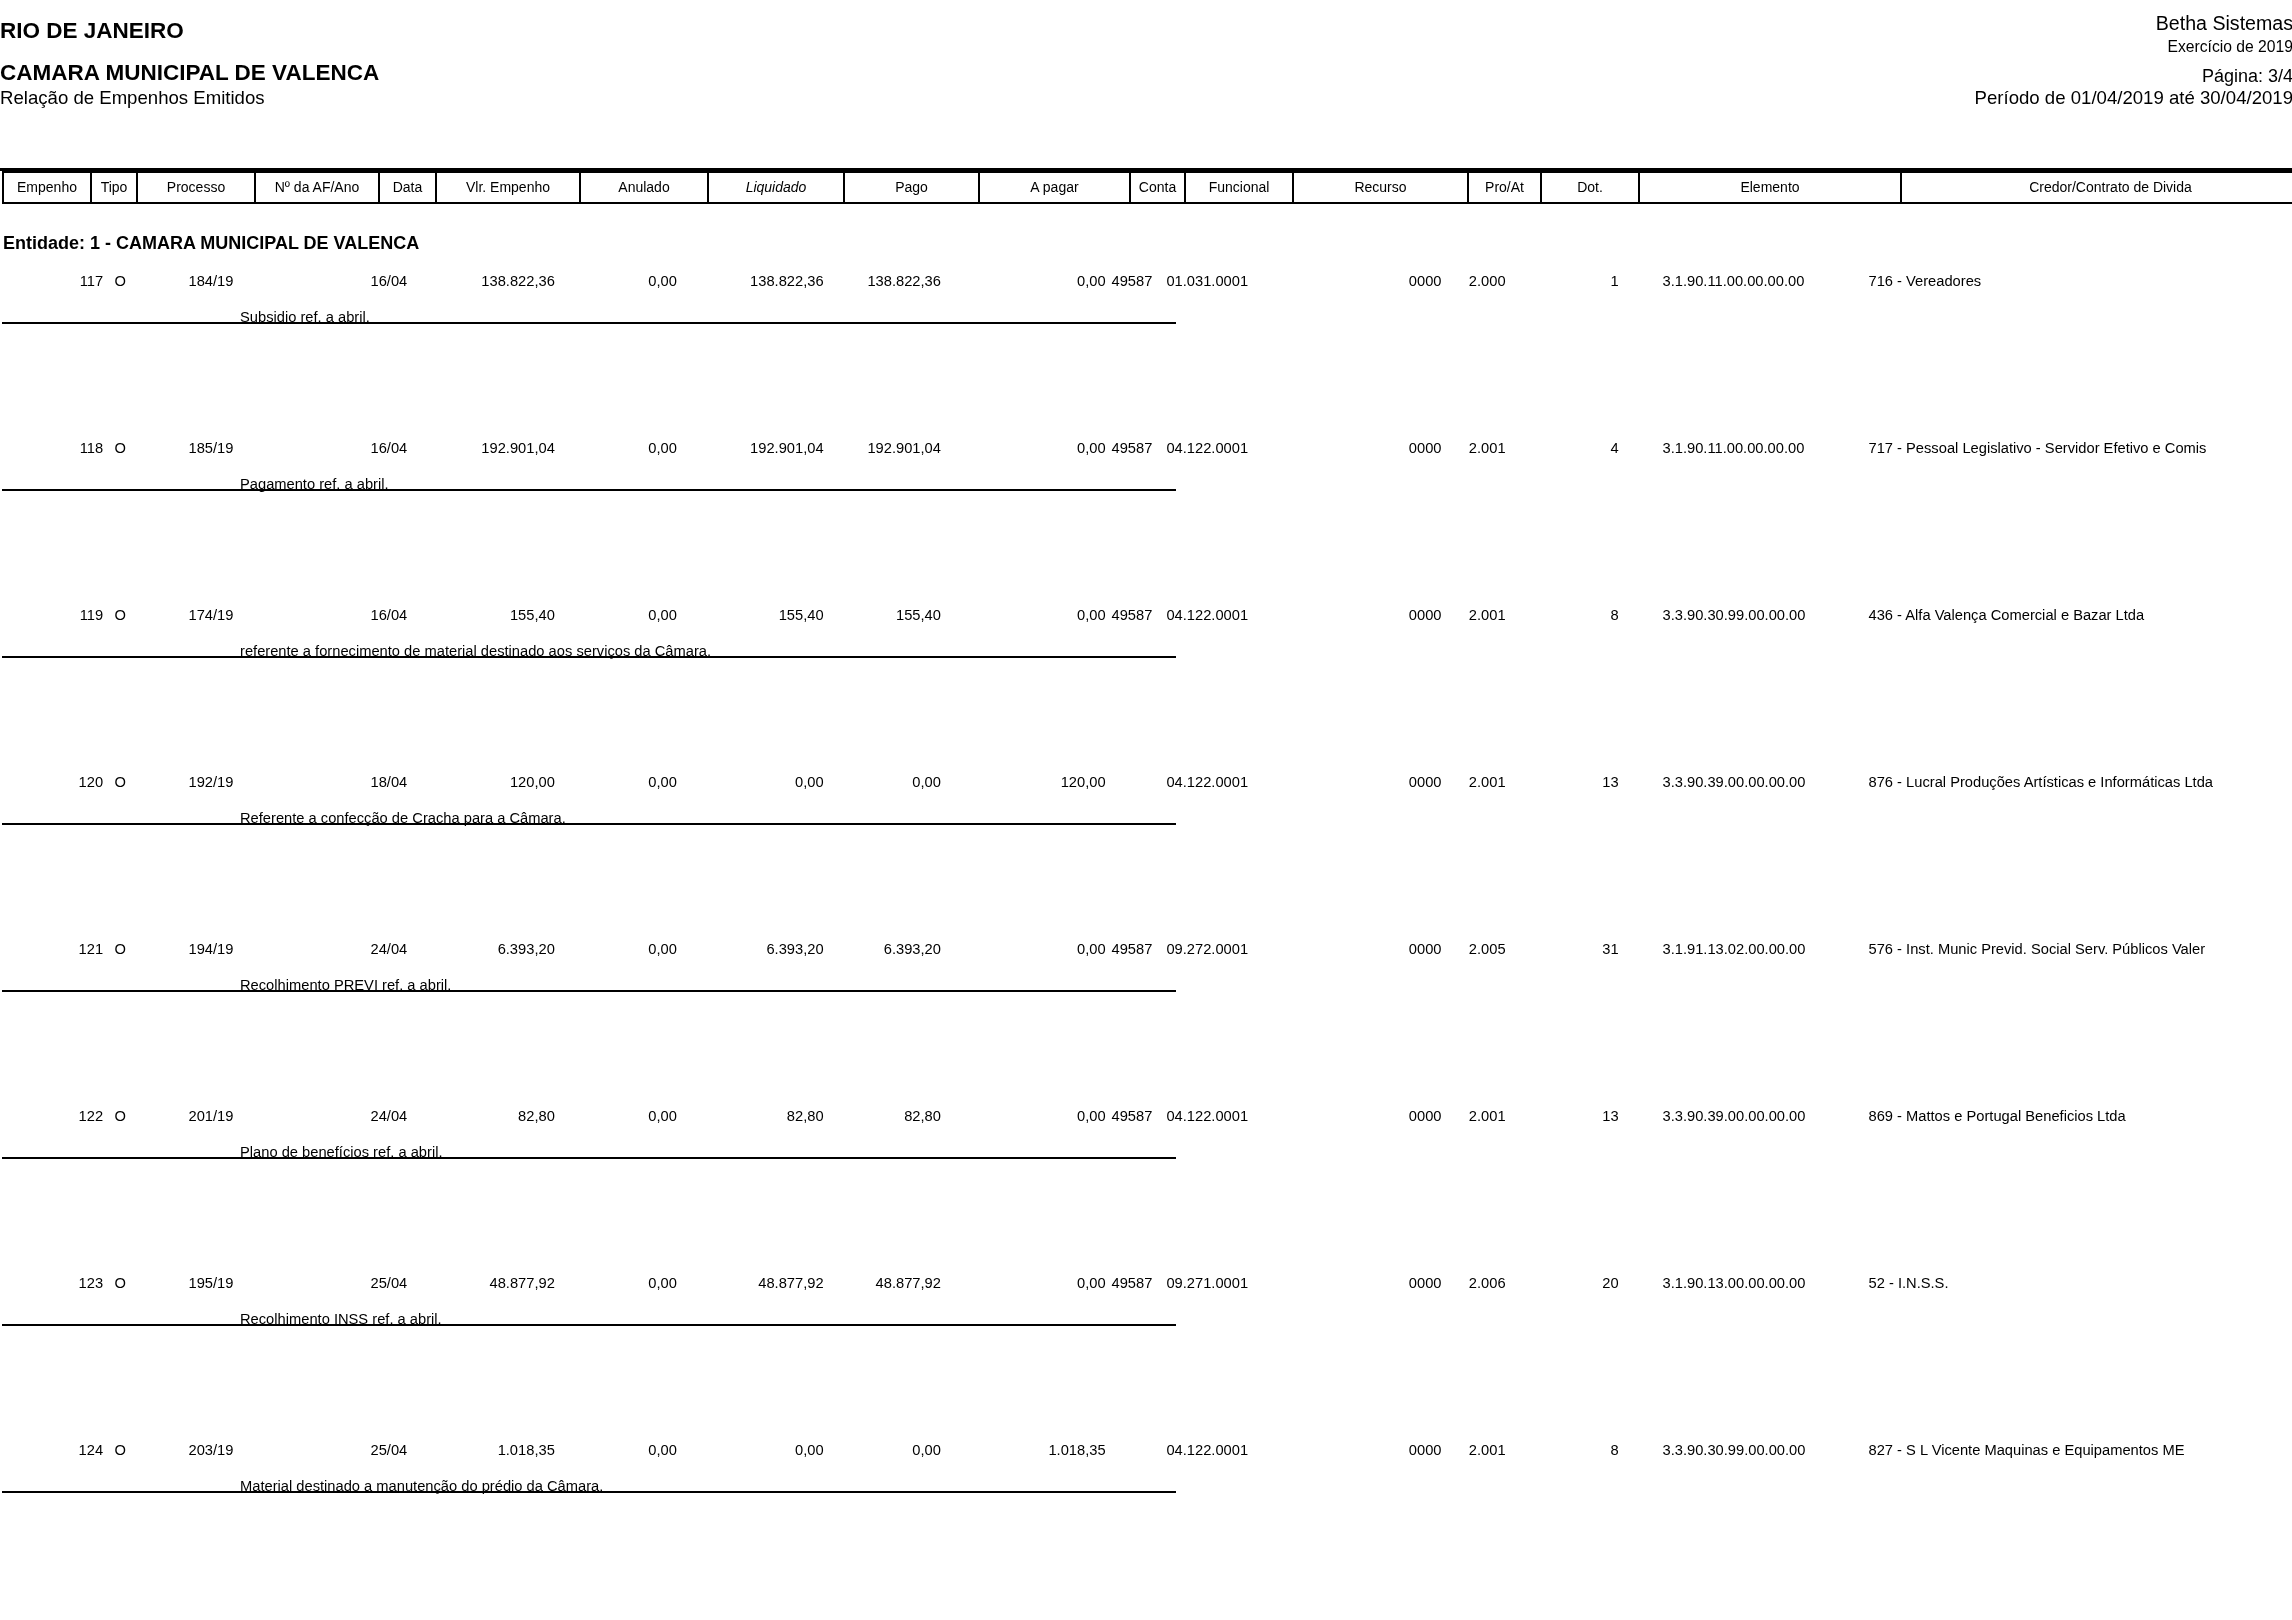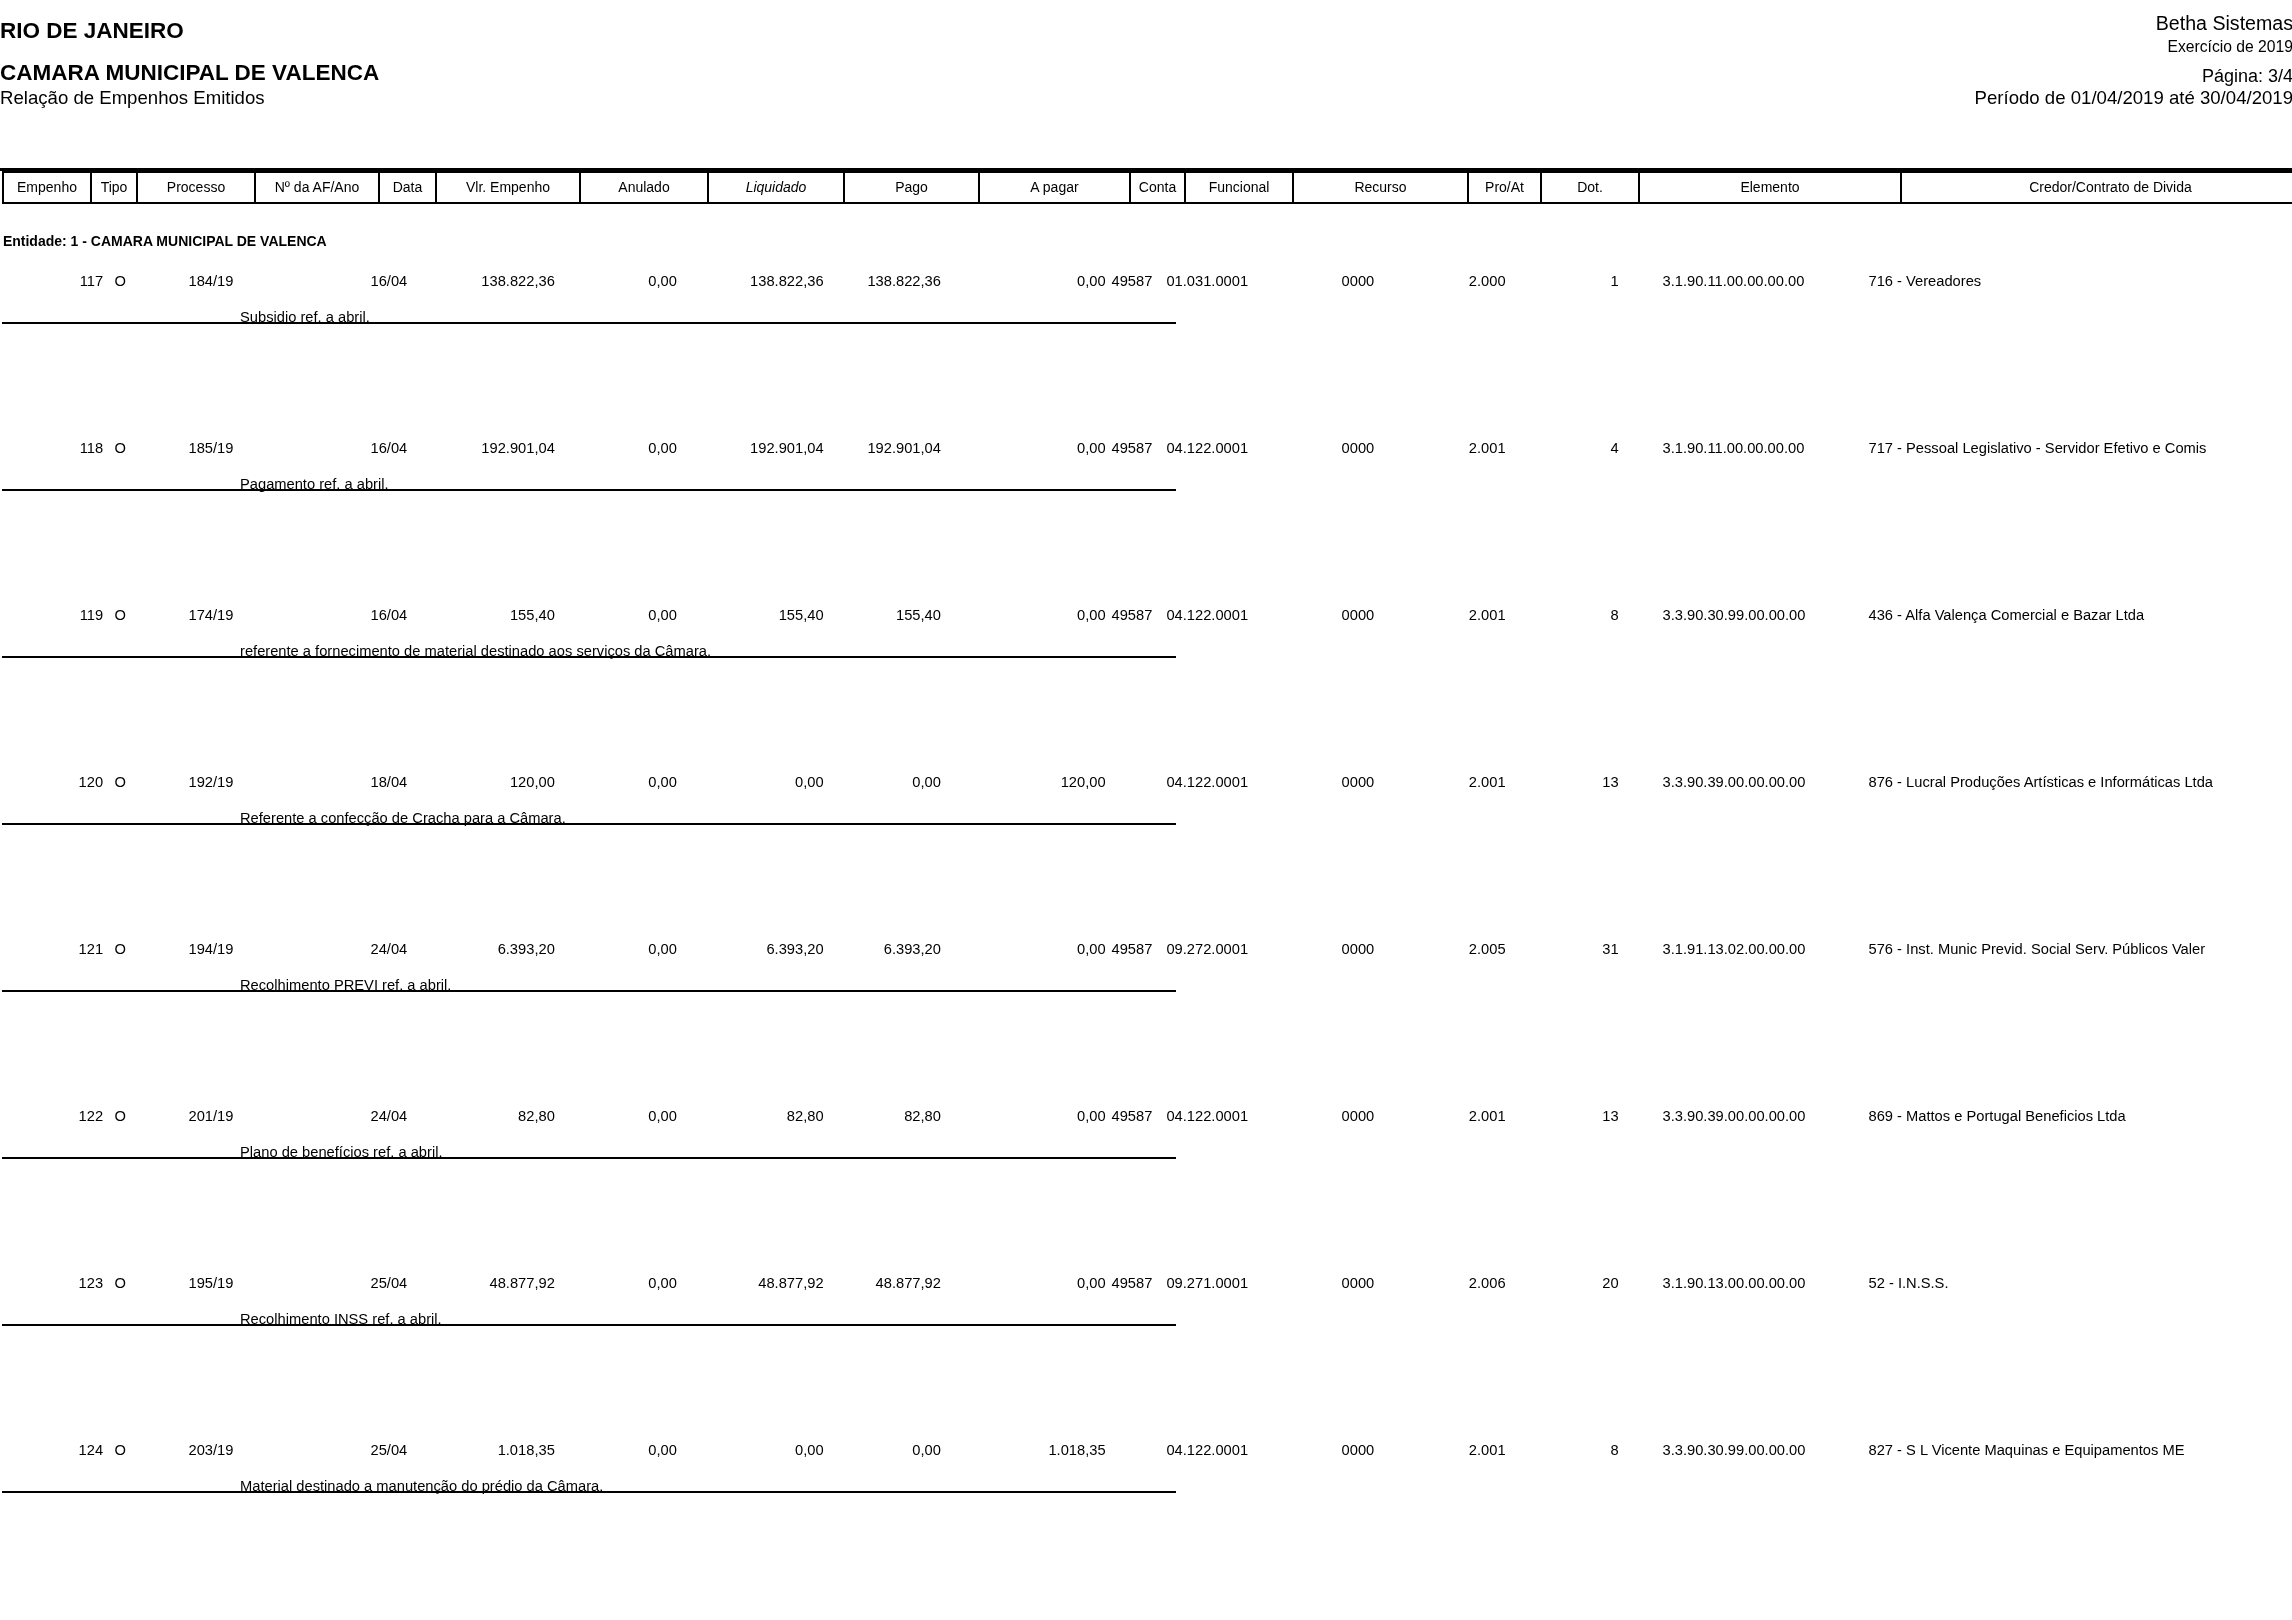--- a/index.html
+++ b/index.html
@@ -14,21 +14,21 @@
   .period{position:absolute;right:0;top:87px;font-size:18.6px;white-space:nowrap;}
 
   
   .top-rule{position:absolute;left:0;top:168px;width:2293px;height:2.9px;background:#000;}
   .cols{position:absolute;left:2px;top:171px;display:flex;}
   .col-cell{border:2px solid #000;margin-left:-2px;height:29px;line-height:29px;
             text-align:center;font-size:14px;white-space:nowrap;overflow:hidden;box-sizing:content-box;}
   .col-cell:first-child{margin-left:0;}
 
   
-  .entity{position:absolute;left:2.9px;top:233px;font-size:14px;font-weight:bold;white-space:nowrap;}
+  .entity{position:absolute;left:2.9px;top:233px;font-size:18px;font-weight:bold;white-space:nowrap;}
 
   
   .entries{position:absolute;left:0;top:271px;width:2293px;}
   .entry{position:relative;height:167px;}
   .vals{position:absolute;left:0;top:2px;display:flex;width:2042px;font-size:14.7px;white-space:nowrap;}
   .vals > div{overflow:visible;}
   .desc{position:absolute;left:240px;top:29px;font-size:14.7px;white-space:nowrap;margin-top:9px;}
   .sep{position:absolute;left:2px;top:51px;width:1174px;height:2px;background:#000;}
 
   
@@ -38,21 +38,21 @@
   .c-af{width:122px;flex:0 0 auto;}
   .c-data{width:55px;text-align:left;padding-right:2px;box-sizing:border-box;flex:0 0 auto;}
   .c-vlr{width:142px;text-align:right;padding-right:12.7px;box-sizing:border-box;flex:0 0 auto;}
   .c-anu{width:126px;text-align:right;padding-right:16.7px;box-sizing:border-box;flex:0 0 auto;}
   .c-liq{width:134px;text-align:right;padding-right:3.9px;box-sizing:border-box;flex:0 0 auto;}
   .c-pago{width:133px;text-align:right;padding-right:19.6px;box-sizing:border-box;flex:0 0 auto;}
   .c-apag{width:149px;text-align:right;padding-right:3.9px;box-sizing:border-box;flex:0 0 auto;}
   .c-conta{width:53px;text-align:left;padding-left:2px;box-sizing:border-box;flex:0 0 auto;}
   .c-func{width:106px;text-align:left;padding-left:3.9px;box-sizing:border-box;flex:0 0 auto;}
   .c-func span{display:inline-block;width:86px;overflow:hidden;white-space:nowrap;vertical-align:top;}
-  .c-rec{width:173px;text-align:center;padding-left:5.9px;box-sizing:border-box;flex:0 0 auto;}
+  .c-rec{width:173px;text-align:right;padding-left:5.9px;box-sizing:border-box;flex:0 0 auto;}
   .c-proat{width:71px;text-align:right;padding-right:6.9px;box-sizing:border-box;flex:0 0 auto;}
   .c-dot{width:118px;text-align:right;padding-right:11.8px;box-sizing:border-box;flex:0 0 auto;}
   .c-ele{width:238px;text-align:left;padding-left:32px;box-sizing:border-box;flex:0 0 auto;}
   .c-cred{flex:1 1 auto;text-align:left;overflow:hidden;}
 </style>
 </head>
 <body>
 
 <div class="page">
 

